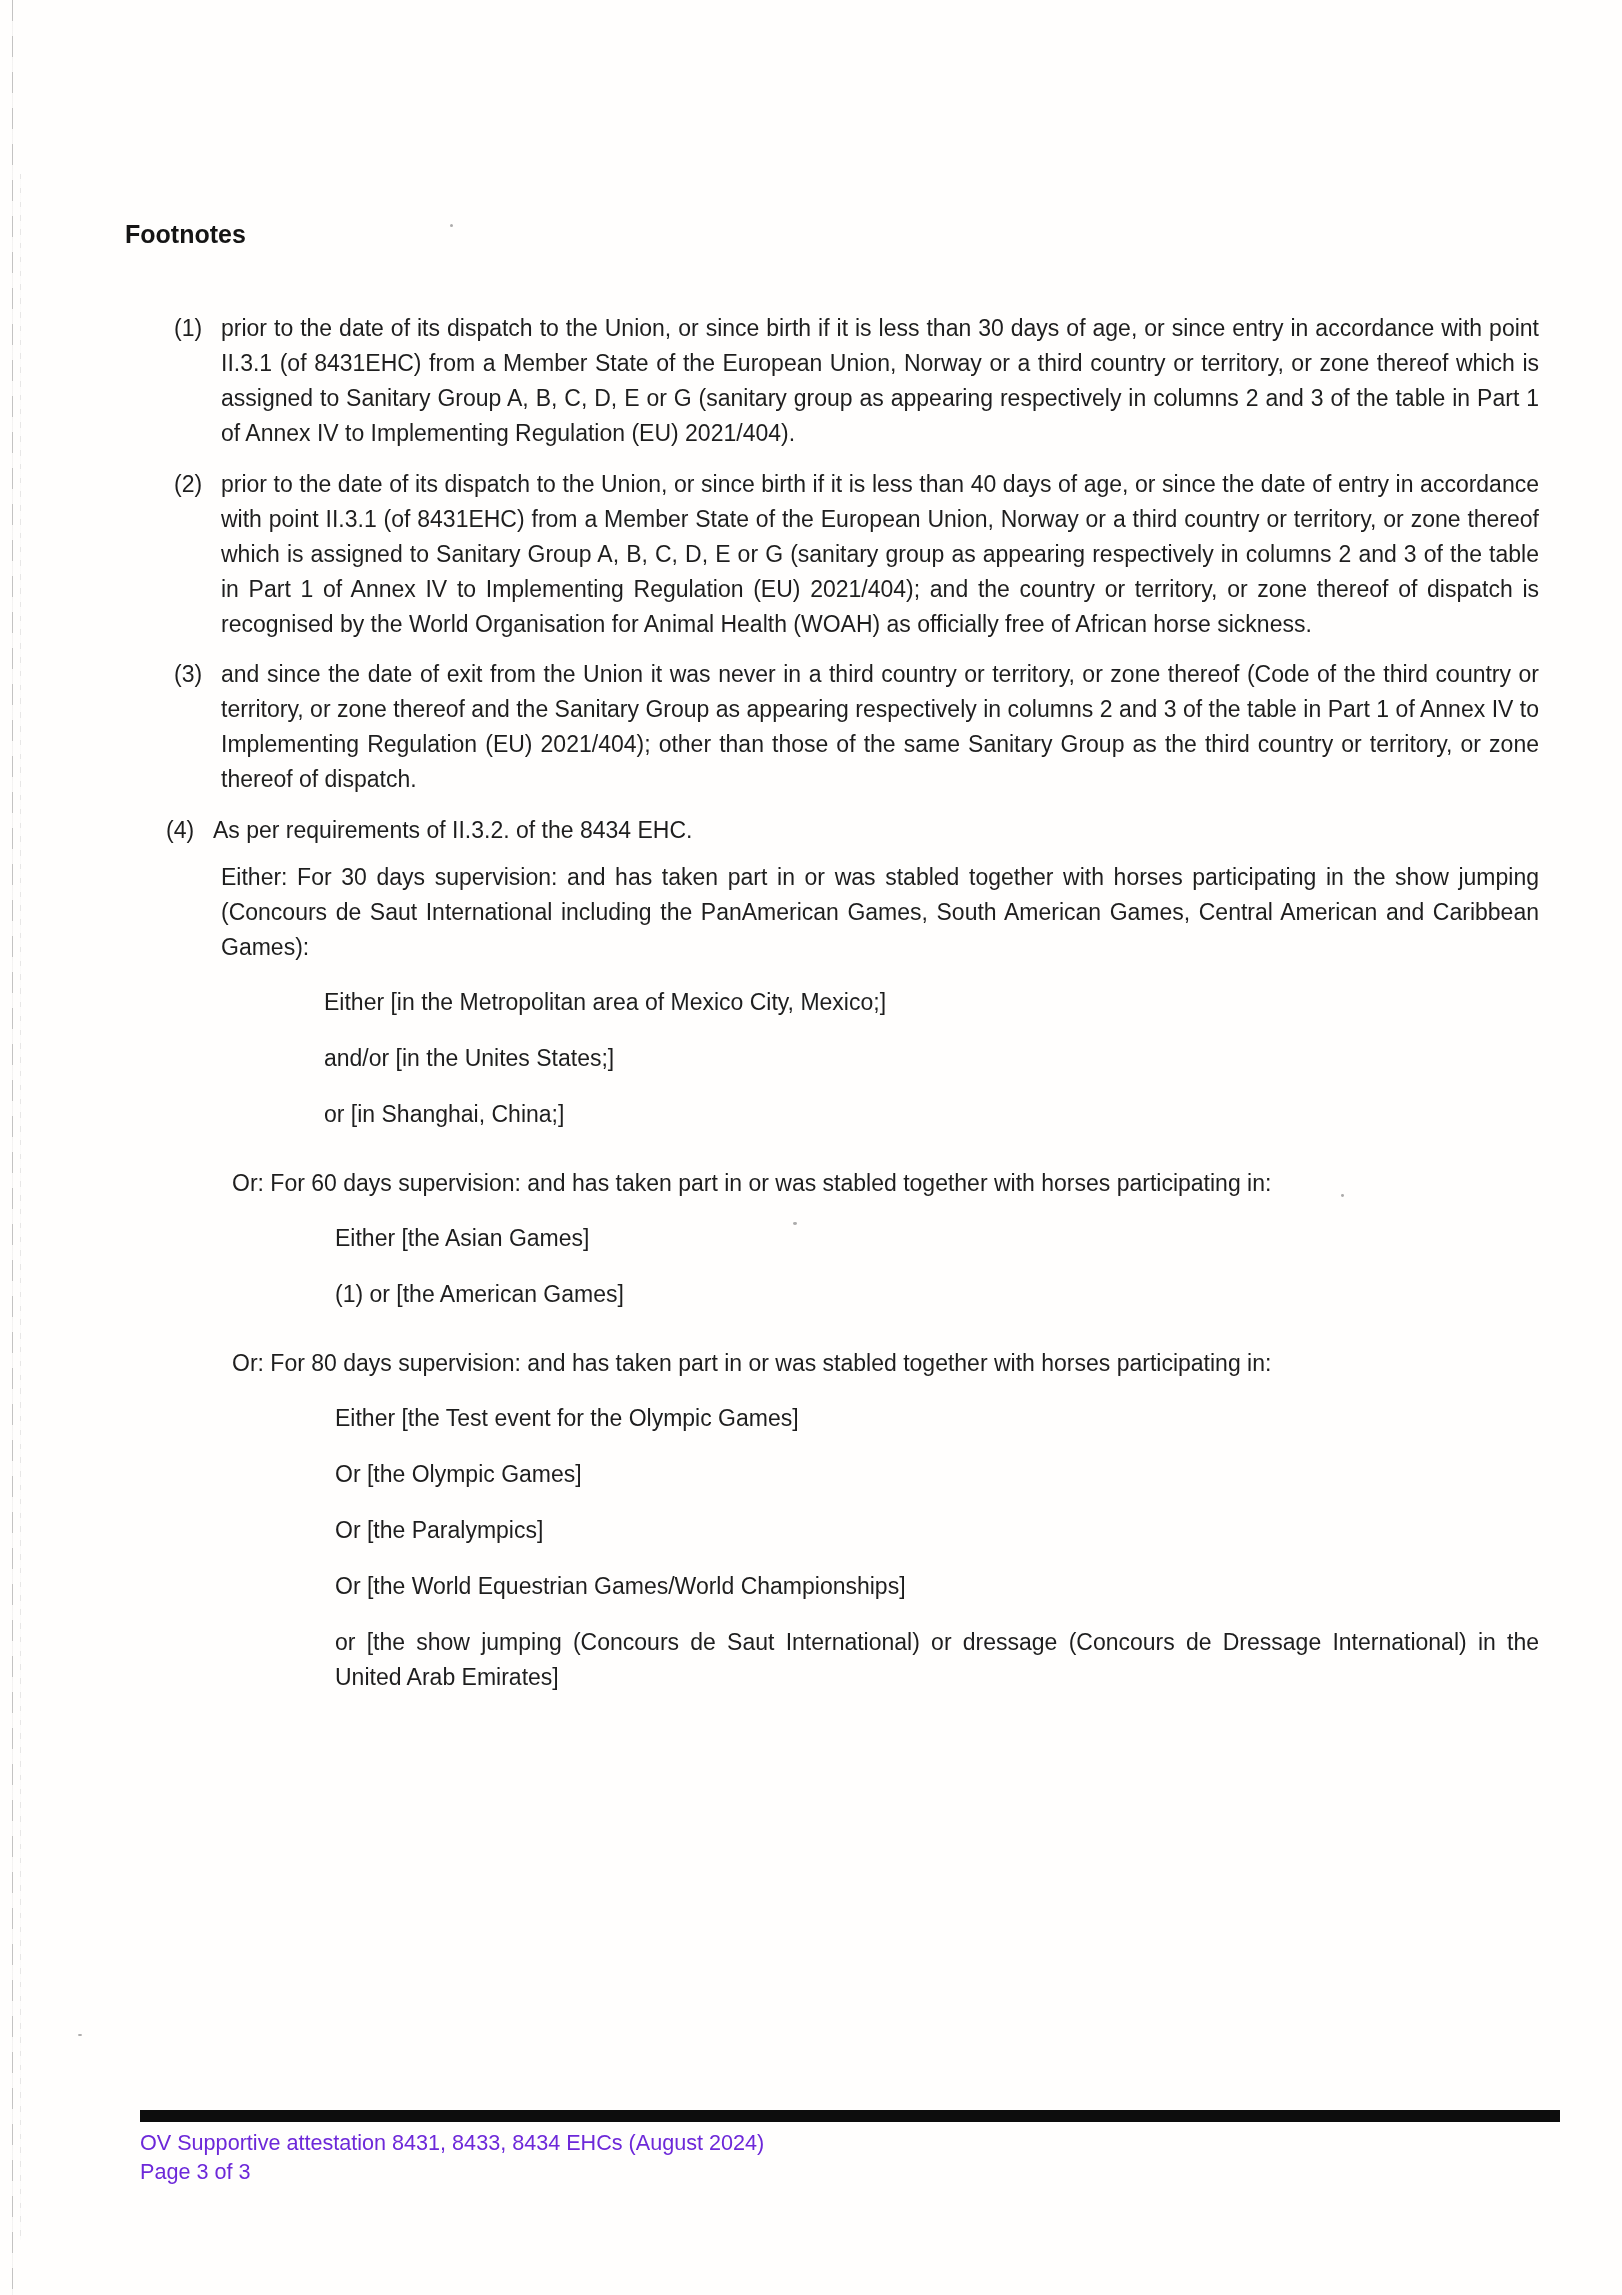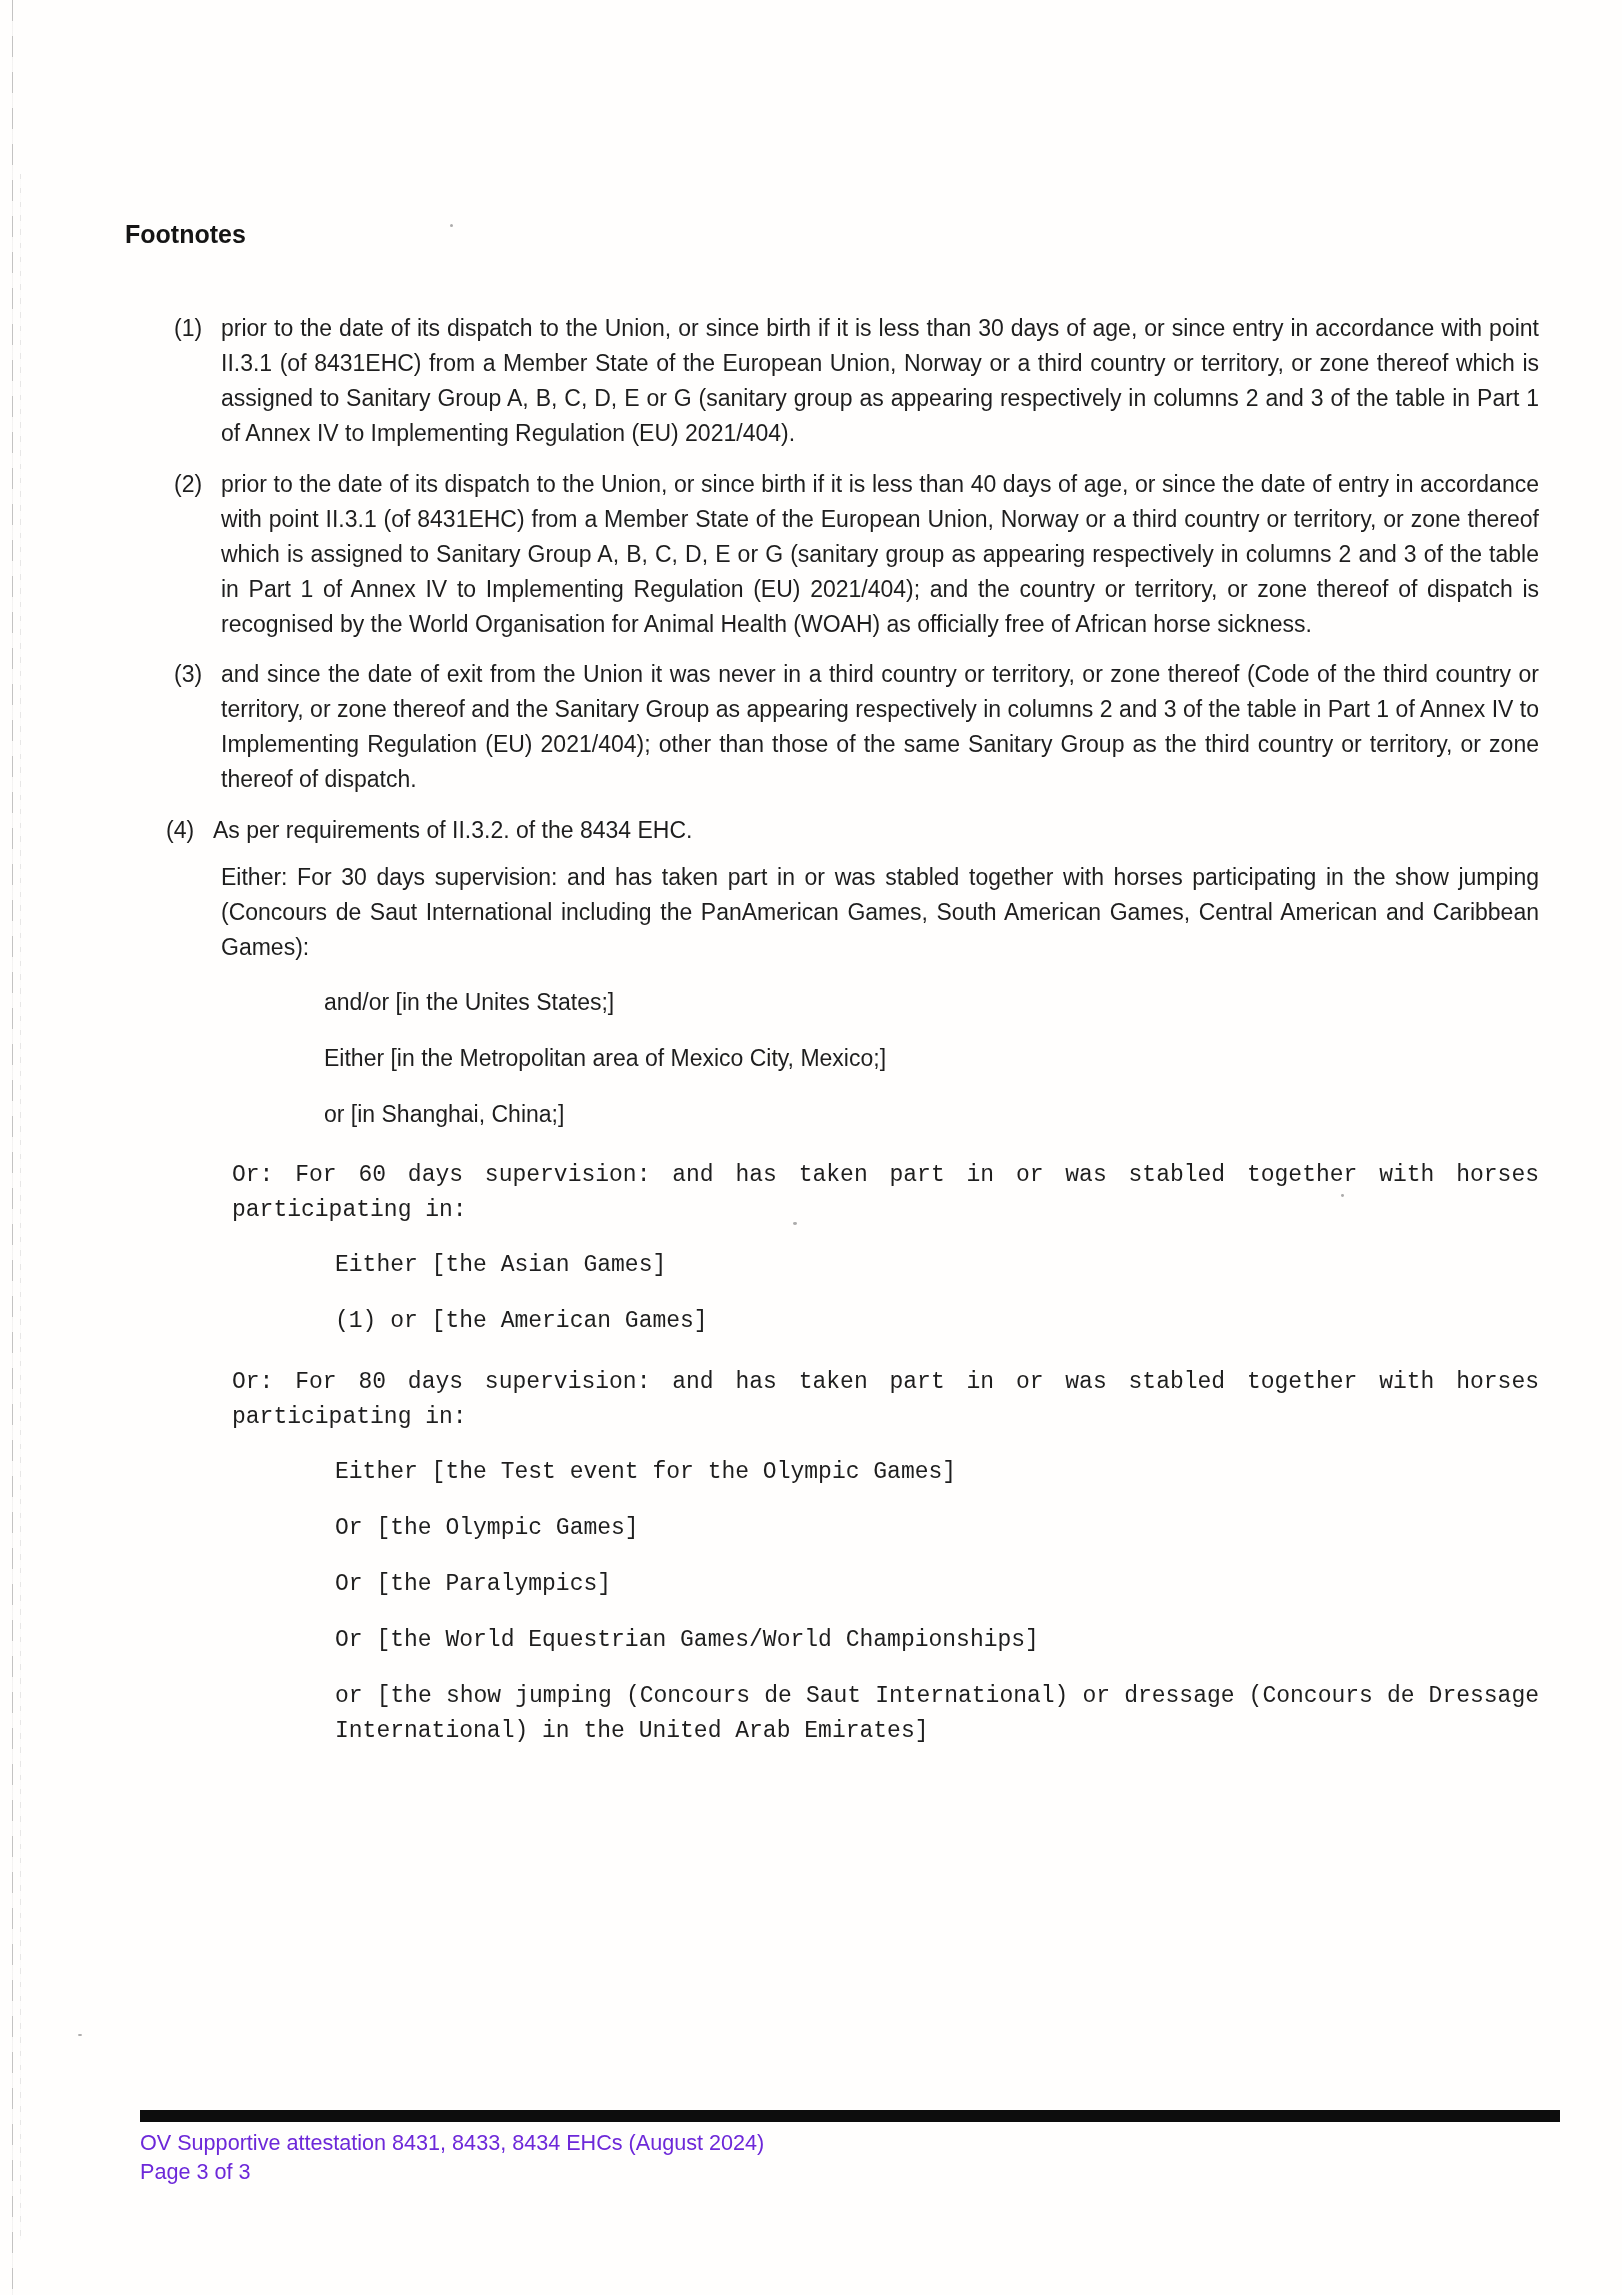--- a/index.html
+++ b/index.html
@@ -78,22 +78,21 @@
     flex: 0 0 47px;
   }
   .fn-text {
     flex: 1;
     text-align: justify;
   }
   .section {
     margin-left: 96px;
   }
   .section.gap-before {
-    margin-top: 26px;
-    font-family: Liberation Mono, monospace;
+    margin-top: 34px;
   }
   .section.shift {
     margin-left: 107px;
   }
   .section-intro {
     text-align: justify;
     margin: 0 0 20px 0;
     max-width: 1318px;
   }
   .option {
@@ -147,22 +146,22 @@
       <div class="fn-text">and since the date of exit from the Union it was never in a third country or territory, or zone thereof (Code of the third country or territory, or zone thereof and the Sanitary Group as appearing respectively in columns 2 and 3 of the table in Part 1 of Annex IV to Implementing Regulation (EU) 2021/404); other than those of the same Sanitary Group as the third country or territory, or zone thereof of dispatch.</div>
     </div>
 
     <div class="fn fn-4">
       <span class="fn-num">(4)</span>
       <div class="fn-text">As per requirements of II.3.2. of the 8434 EHC.</div>
     </div>
 
     <div class="section">
       <div class="section-intro">Either: For 30 days supervision: and has taken part in or was stabled together with horses participating in the show jumping (Concours de Saut International including the PanAmerican Games, South American Games, Central American and Caribbean Games):</div>
+      <div class="option">Either [in the Metropolitan area of Mexico City, Mexico;]</div>
       <div class="option">and/or [in the Unites States;]</div>
-      <div class="option">Either [in the Metropolitan area of Mexico City, Mexico;]</div>
       <div class="option">or [in Shanghai, China;]</div>
     </div>
 
     <div class="section gap-before shift">
       <div class="section-intro">Or: For 60 days supervision: and has taken part in or was stabled together with horses participating in:</div>
       <div class="option">Either [the Asian Games]</div>
       <div class="option">(1) or [the American Games]</div>
     </div>
 
     <div class="section gap-before shift">

